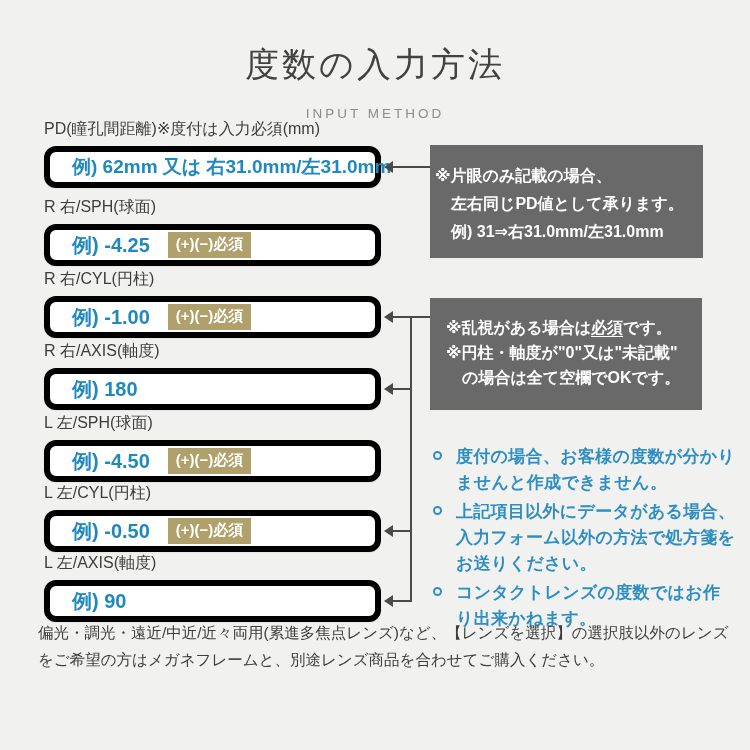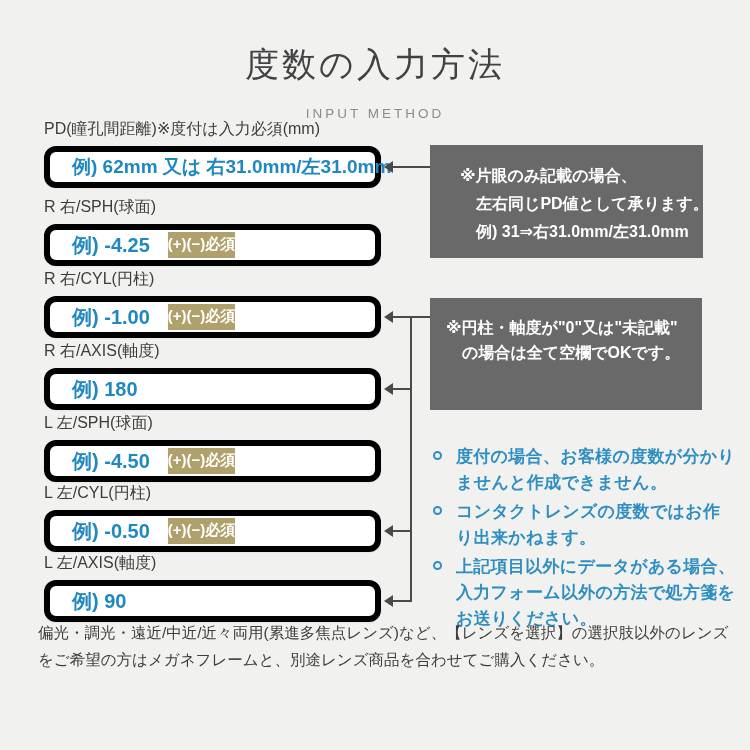--- a/index.html
+++ b/index.html
@@ -46,30 +46,30 @@
   .example {
     font-size:20px; font-weight:bold;
     color:#1f88be; white-space:nowrap;
   }
   .example.small { font-size:19px; }
   .badge {
     display:inline-block;
     margin-left:18px;
     background:#b0a06b; color:#ffffff;
     font-size:15px; font-weight:bold;
-    padding:3px 0 4px;
+    padding:3px 8px 4px;
     white-space:nowrap;
   }
 
   
   .note {
     background:#696969; color:#ffffff;
     font-weight:bold; font-size:16px;
   }
-  .note1 { left:430px; top:145px; width:273px; height:113px; padding:17px 0 0 30px; line-height:28px; }
+  .note1 { left:430px; top:145px; width:273px; height:113px; padding:17px 0 0 5px; line-height:28px; }
   .note2 { left:430px; top:298px; width:272px; height:112px; padding:17px 0 0 16px; line-height:25px; }
   .note .indent { padding-left:16px; }
   .note .em { text-decoration:underline; text-underline-offset:3px; }
   .note div { white-space:nowrap; }
 
   
   .blist { left:432px; top:444px; width:304px; list-style:none; }
   .blist li {
     position:relative; padding-left:24px;
     font-size:17px; font-weight:bold;
@@ -159,36 +159,37 @@
   </div>
 </div>
 
 <div class="abs note note1">
   <div>※片眼のみ記載の場合、</div>
   <div class="indent">左右同じPD値として承ります。</div>
   <div class="indent">例) 31⇒右31.0mm/左31.0mm</div>
 </div>
 
 <div class="abs note note2">
+  <div><span>※乱視がある場合は</span><span class="em">必須</span><span>です。</span></div>
   <div>※円柱・軸度が"0"又は"未記載"</div>
   <div class="indent">の場合は全て空欄でOKです。</div>
 </div>
 
 <ul class="abs blist">
   <li>
     <span class="bdot"></span>
     <span>度付の場合、お客様の度数が分かりませんと作成できません。</span>
   </li>
   <li>
     <span class="bdot"></span>
-    <span>コンタクトレンズの度数ではお作り出来かねます。</span>
+    <span>上記項目以外にデータがある場合、入力フォーム以外の方法で処方箋をお送りください。</span>
   </li>
   <li>
     <span class="bdot"></span>
-    <span>上記項目以外にデータがある場合、入力フォーム以外の方法で処方箋をお送りください。</span>
+    <span>コンタクトレンズの度数ではお作り出来かねます。</span>
   </li>
 </ul>
 
 <div>
   <div class="aline" style="left:392px; top:166px; width:38px; height:2px;"></div>
   <div class="ahead" style="left:384px; top:161px;"></div>
 </div>
 
 <div>
   <div class="aline" style="left:410px; top:316px; width:2px; height:286px;"></div>

